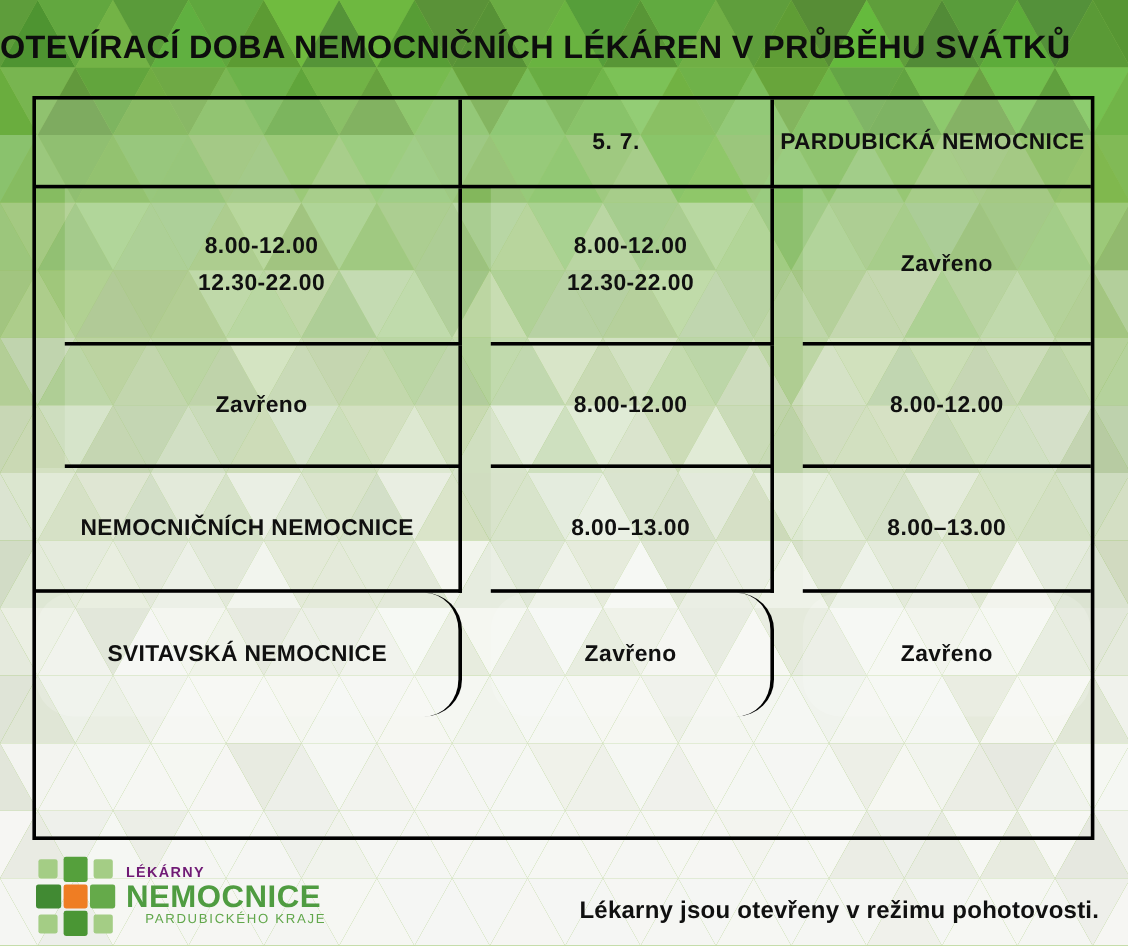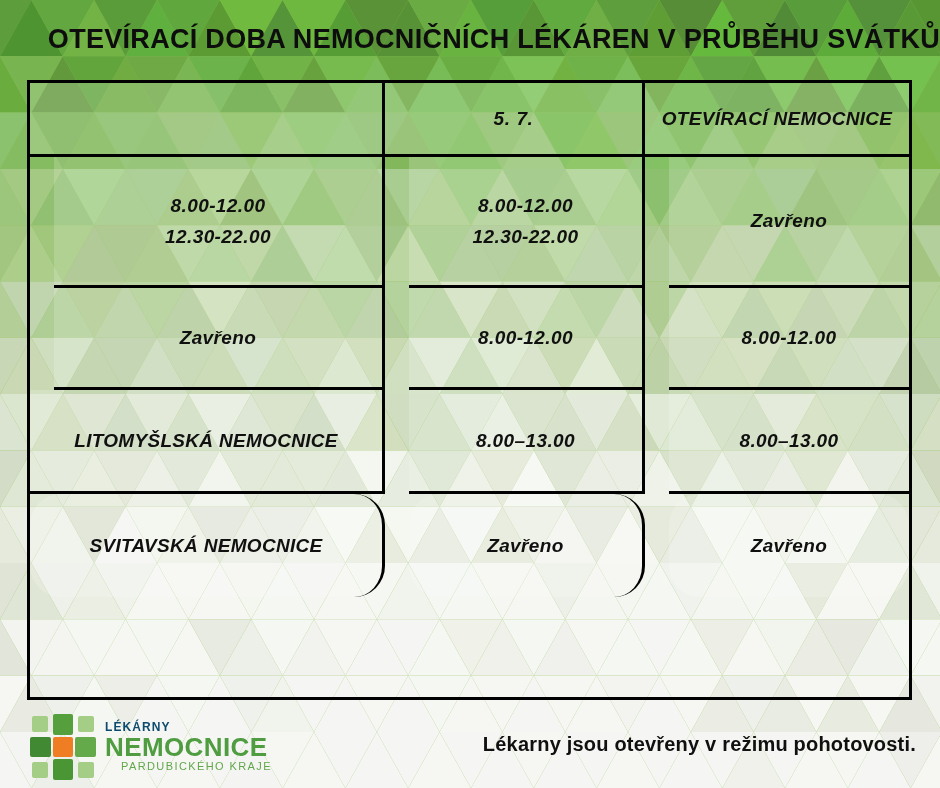--- a/index.html
+++ b/index.html
@@ -8,21 +8,21 @@
     width:940px;height:788px;
     overflow:hidden;
     font-family:"Liberation Sans","DejaVu Sans",sans-serif;
     background:#8fbe55;
   }
   #mosaic{position:absolute;inset:0;z-index:0;display:block;}
 
   .title{
     position:absolute;top:24px;left:0;width:100%;
     margin:0;z-index:2;
-    text-align:right;
+    text-align:left;
     font-size:27px;font-weight:bold;letter-spacing:.3px;
     color:#0d0d0d;white-space:nowrap;
   }
 
   .grid{
     position:absolute;left:27px;top:80px;z-index:2;
     width:885px;height:620px;box-sizing:border-box;
     border:3px solid #000;
     display:grid;
     grid-template-columns:355px 260px 1fr;
@@ -33,31 +33,30 @@
     border-right:3px solid #000;
     border-bottom:3px solid #000;
     background:rgba(255,255,255,0.18);
     display:flex;flex-direction:column;
     align-items:center;justify-content:center;
     gap:9px;
     color:#101010;
     font-weight:bold;
     text-align:center;
     padding:4px 1px;
-    font-style:italic;
   }
   .grid>div:nth-child(3n){border-right:none;}
   .grid>div:nth-last-child(-n+3){border-bottom:none;border-radius:31px;}
   .head{font-size:19px;letter-spacing:.6px;}
   .hname{font-size:19px;letter-spacing:.3px;}
   .time{font-size:19px;letter-spacing:.4px;margin-left:24px;}
   .time span:empty{display:none;}
 
   .note{
-    position:absolute;right:24px;top:733px;z-index:2;
+    position:absolute;right:24px;top:748px;z-index:2;
     font-size:20px;font-weight:bold;color:#101010;
     letter-spacing:.2px;white-space:nowrap;
   }
 
   .logo{position:absolute;left:30px;top:714px;z-index:2;display:flex;align-items:center;gap:9px;}
   .logo-icon{
     width:66px;height:66px;
     display:grid;
     grid-template-columns:repeat(3,1fr);
     grid-template-rows:repeat(3,1fr);
@@ -525,21 +524,21 @@
       <polygon points="942,731.9 1004.8,731.9 973.4,788.1999999999999" fill="hsl(78.0,10.3%,94.8%)"></polygon>
     </svg>
 
   <h1 class="title">OTEVÍRACÍ DOBA NEMOCNIČNÍCH LÉKÁREN V PRŮBĚHU SVÁTKŮ</h1>
 
   <div class="grid">
 
     <div class="head"></div>
     <div class="head">5. 7.</div>
 
-    <div class="hname">OTEVÍRACÍ NEMOCNICE</div>
+    <div class="hname">PARDUBICKÁ NEMOCNICE</div>
     <div class="time">
       <span>8.00-12.00</span>
       <span>12.30-22.00</span>
     </div>
     <div class="time">
       <span>8.00-12.00</span>
       <span>12.30-22.00</span>
     </div>
 
     <div class="time">
@@ -553,21 +552,21 @@
 
     <div class="time">
       <span>8.00-12.00</span>
 
     </div>
     <div class="time">
       <span>8.00-12.00</span>
 
     </div>
 
-    <div class="hname">LITOMYŠLSKÁ NEMOCNICE</div>
+    <div class="hname">NEMOCNIČNÍCH NEMOCNICE</div>
     <div class="time">
       <span>8.00–13.00</span>
 
     </div>
     <div class="time">
       <span>8.00–13.00</span>
 
     </div>
 
     <div class="hname">SVITAVSKÁ NEMOCNICE</div>
@@ -587,20 +586,20 @@
       <span class="sq" style="background-color: rgb(85, 160, 60);"></span>
       <span class="sq corner" style="background-color: rgb(164, 205, 133);"></span>
       <span class="sq" style="background-color: rgb(65, 138, 51);"></span>
       <span class="sq" style="background-color: rgb(239, 125, 35);"></span>
       <span class="sq" style="background-color: rgb(101, 170, 74);"></span>
       <span class="sq corner" style="background-color: rgb(164, 205, 133);"></span>
       <span class="sq" style="background-color: rgb(74, 150, 52);"></span>
       <span class="sq corner" style="background-color: rgb(164, 205, 133);"></span>
     </div>
     <div class="logo-text">
-      <span class="logo-l1" style="color: #0c4a6e;">LÉKÁRNY</span>
+      <span class="logo-l1" style="color: #701a75;">LÉKÁRNY</span>
       <span class="logo-l2" style="color: rgb(79, 156, 65);">NEMOCNICE</span>
       <span class="logo-l3" style="color: rgb(97, 167, 75);">PARDUBICKÉHO KRAJE</span>
     </div>
   </div>
 
   <div class="note">Lékarny jsou otevřeny v režimu pohotovosti.</div>
 </div>
 
 </body></html>

